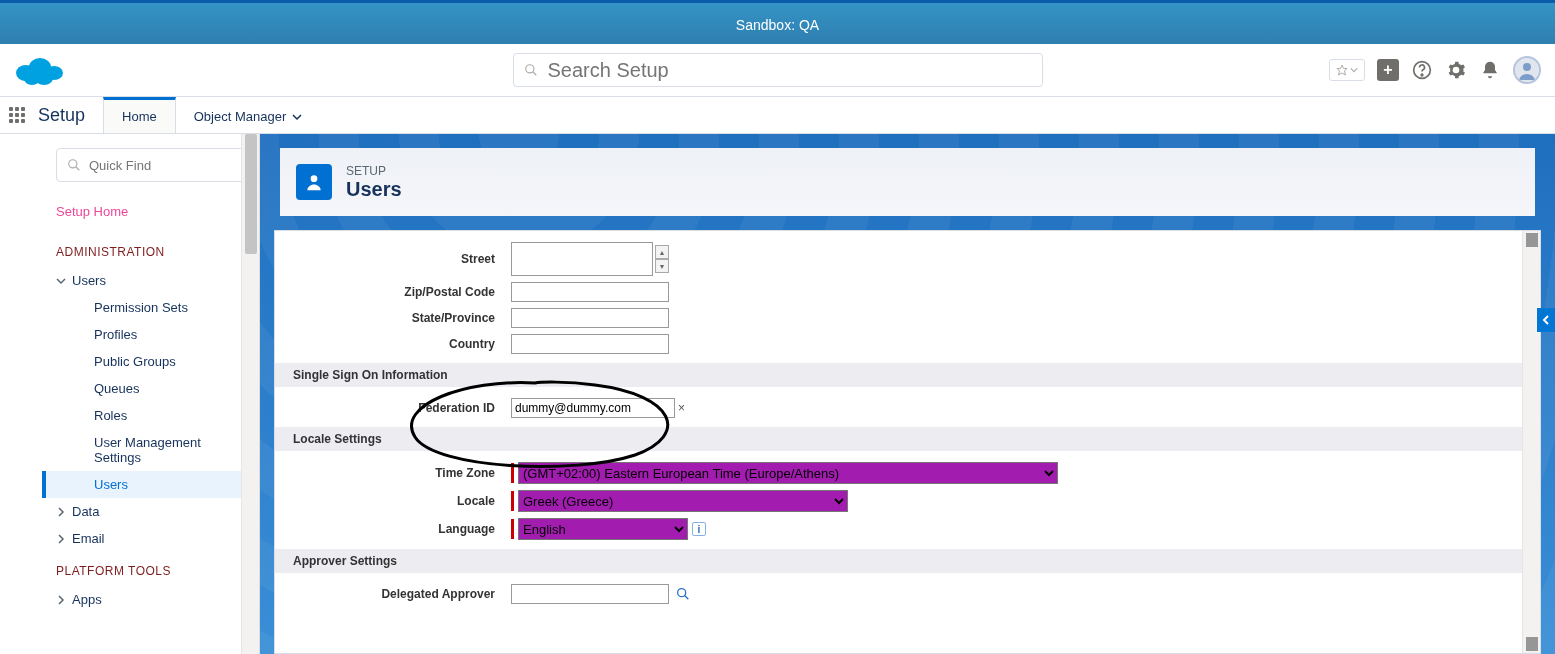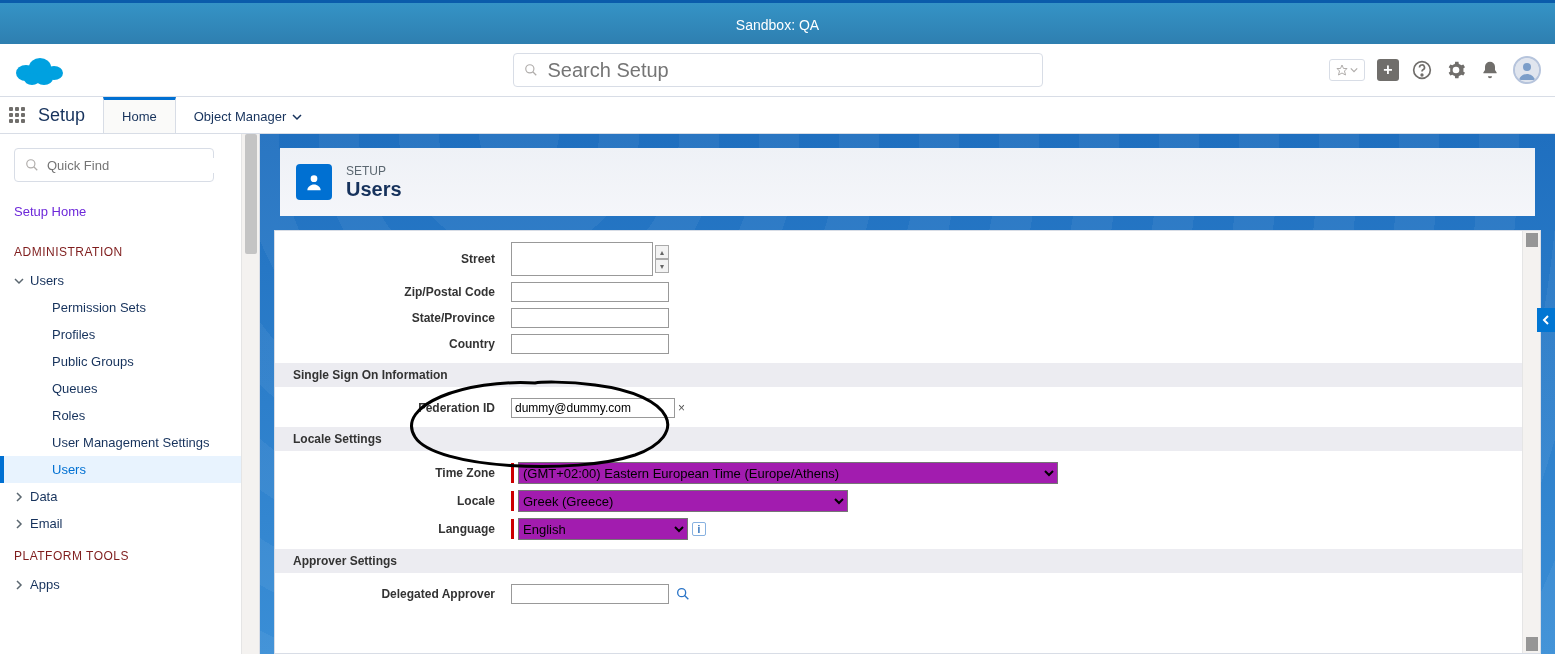--- a/index.html
+++ b/index.html
@@ -21,27 +21,27 @@
 .app-launcher { width: 34px; display:flex; align-items:center; justify-content:center; cursor:pointer; }
 .dots { display:grid; grid-template-columns: repeat(3, 4px); grid-template-rows: repeat(3, 4px); gap:2px;}
 .dots span { background:#706e6b; border-radius:1px; display:block; }
 .app-name { font-size: 18px; font-weight: 400; color: #16325c; display:flex; align-items:center; padding: 0 18px 0 4px; }
 .ctx-tab { display:flex; align-items:center; padding: 0 18px; font-size: 13px; color:#16325c; border-top:3px solid transparent; cursor: pointer; }
 .ctx-tab.active { border-top-color:#0070d2; background:#fafaf9; border-left:1px solid #d8dde6; border-right:1px solid #d8dde6; }
 .ctx-tab .chev { margin-left:6px; }
 
 .body { display:flex; height: calc(654px - 44px - 52px - 38px); }
 
-.sidebar-wrap { width: 260px; border-right: 1px solid #d8dde6; position:relative; display:flex; }
+.sidebar-wrap { width: 260px; border-right: 1px solid #d8dde6; position:relative; display:flex;padding-left:42px; }
 .sidebar { flex:1; padding: 14px 0 0 14px; overflow:hidden; }
 .sb-scroll { width: 18px; background:#f4f2f0; position:relative; border-left:1px solid #e5e5e5;}
 .sb-thumb { position:absolute; top:0; left:3px; width:12px; height:120px; background:#c4c4c4; border-radius:2px;}
 .quickfind { width: 200px; height: 34px; border:1px solid #d8dde6; border-radius:4px; display:flex; align-items:center; padding:0 10px; gap:8px; margin-bottom: 16px;}
 .quickfind input { border:none; outline:none; flex:1; font-size:13px; }
-.setup-home { font-size: 13px; color:#6d28d9; padding: 6px 0 14px 0; cursor:pointer;}
+.setup-home { font-size: 13px; color:#ec4899; padding: 6px 0 14px 0; cursor:pointer;}
 .section-label { font-size: 12px; color:#7f1d1d; letter-spacing:.5px; padding: 12px 0 8px 0; font-weight:400;}
 .tree-item { display:flex; align-items:center; gap:6px; font-size:13px; color:#16325c; padding: 6px 0; cursor:pointer;}
 .tree-item .chev { width:10px; display:inline-flex; justify-content:center; color:#5b6770;}
 .tree-child { padding: 6px 0 6px 38px; font-size:13px; color:#16325c; cursor:pointer;}
 .tree-child.active { background:#e8f3fe; border-left:4px solid #0070d2; margin-left:-14px; padding-left:48px; color:#0070d2; font-weight:500;}
 
 .content { flex:1; background:#b0c4de; position:relative;}
 .blueprint { position:absolute; inset:0; background: linear-gradient(#1f6fbf,#3a8ed6); }
 .blueprint::after { content:""; position:absolute; inset:0; background: repeating-radial-gradient(circle at 20% 0, rgba(255,255,255,.05) 0 40px, transparent 40px 80px);}
 

